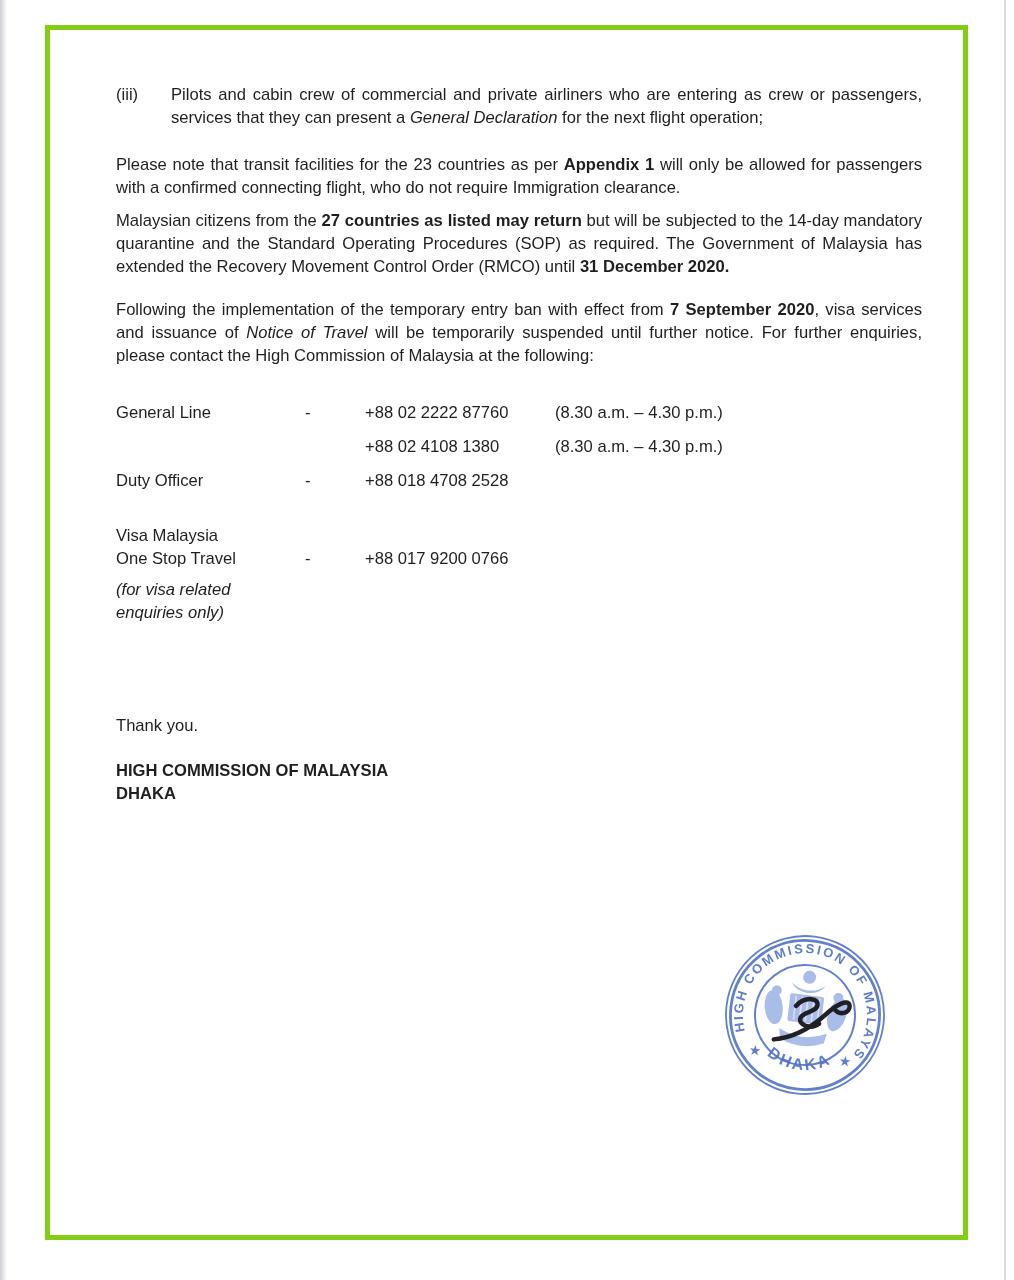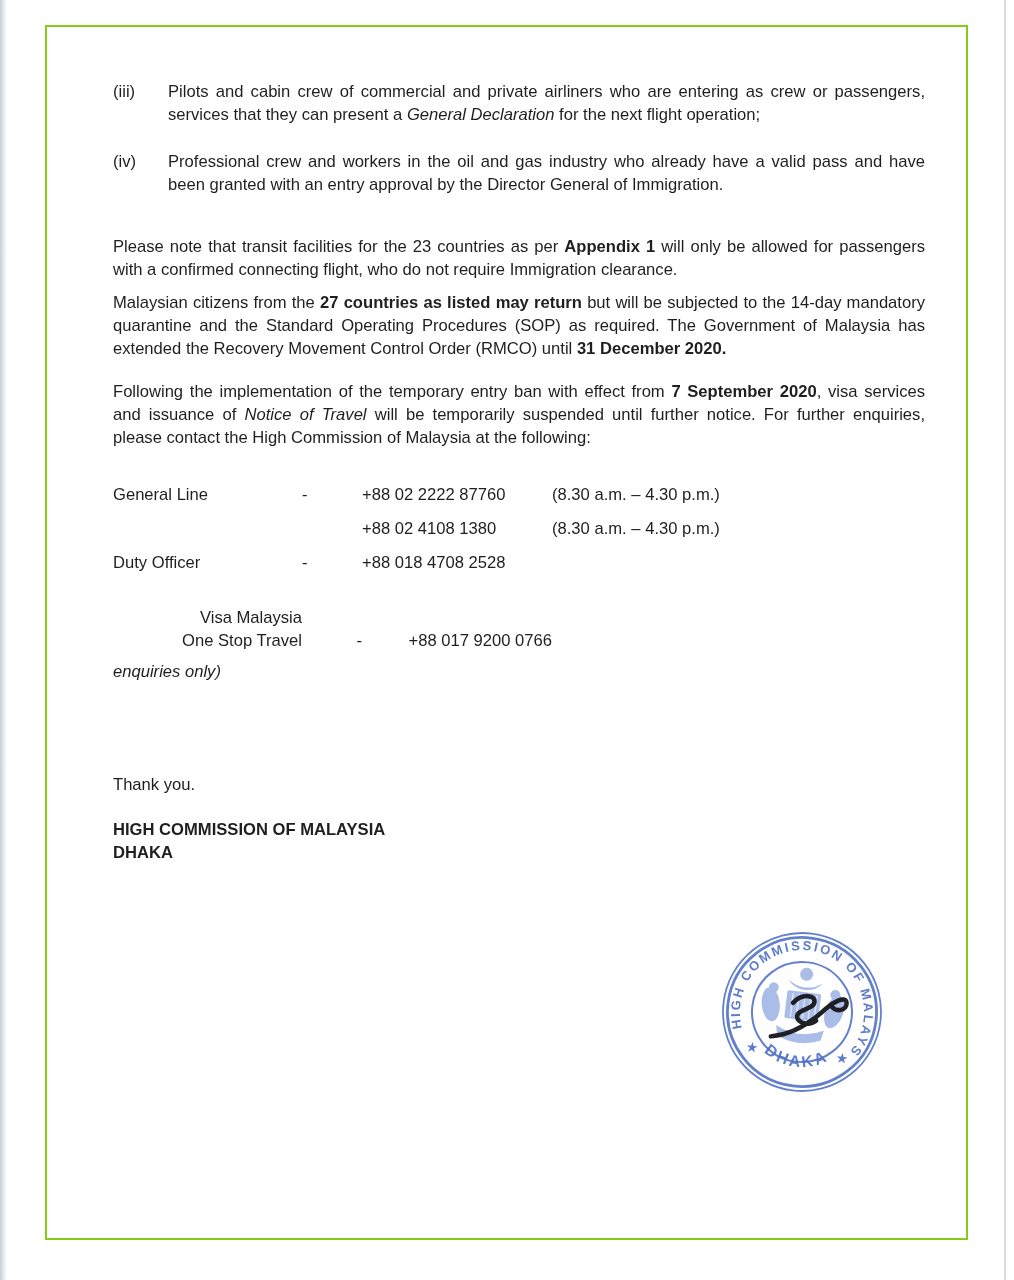--- a/index.html
+++ b/index.html
@@ -16,21 +16,21 @@
     background: linear-gradient(90deg, #c3c6ca, rgba(255,255,255,0));
     opacity: .85;
   }
   .edge-right {
     position: absolute; left: 1004px; top: 0; width: 2px; height: 100%;
     background: #d9dbde;
   }
   .page {
     position: absolute; left: 45px; top: 25px;
     width: 923px; height: 1215px;
-    border: 2px solid #84cc16;
+    border: 5px solid #84cc16;
     background: #ffffff;
   }
   .content {
     padding: 53px 41px 0 66px;
     font-size: 16.6px;
     line-height: 23px;
   }
   .list-item {
     display: grid;
     grid-template-columns: 55px 1fr;
@@ -46,21 +46,20 @@
   i { font-style: italic; }
   .contact-row {
     display: grid;
     grid-template-columns: 189px 60px 190px 1fr;
     margin-bottom: 11px;
   }
   .contact-row.visa {
     margin-top: 32px;
     margin-bottom: 8px;
     align-items: end;
-    text-align: right;
   }
   .visa-note { margin-top: 4px; font-style: italic; }
   .thanks { margin-top: 90px; }
   .closing { margin-top: 22px; font-weight: bold; }
   .stamp {
     position: absolute;
     left: 645px; top: 875px;
     width: 220px; height: 220px;
     transform: rotate(7deg);
   }
@@ -77,24 +76,20 @@
 <div class="edge-right"></div>
 
 <div class="page">
   <div class="content">
 
     <div class="list-item li-3">
       <div class="marker">(iii)</div>
       <div class="body"><span>Pilots and cabin crew of commercial and private airliners who are entering as crew or passengers, services that they can present a </span><i>General Declaration</i><span> for the next flight operation;</span></div>
     </div>
 
-    <div class="list-item li-4">
-      <div class="marker">(iv)</div>
-      <div class="body"><span>Professional crew and workers in the oil and gas industry who already have a valid pass and have been granted with an entry approval by the Director General of Immigration.</span></div>
-    </div>
 
     <p class="para p-transit"><span>Please note that transit facilities for the 23 countries as per </span><b>Appendix 1</b><span> will only be allowed for passengers with a confirmed connecting flight, who do not require Immigration clearance.</span></p>
 
     <p class="para p-citizens"><span>Malaysian citizens from the </span><b>27 countries as listed may return</b><span> but will be subjected to the 14-day mandatory quarantine and the Standard Operating Procedures (SOP) as required. The Government of Malaysia has extended the Recovery Movement Control Order (RMCO) until </span><b>31 December 2020.</b></p>
 
     <p class="para p-ban"><span>Following the implementation of the temporary entry ban with effect from </span><b>7 September 2020</b><span>, visa services and issuance of </span><i>Notice of Travel</i><span> will be temporarily suspended until further notice. For further enquiries, please contact the High Commission of Malaysia at the following:</span></p>
 
     <div class="contact-row">
       <div>General Line</div>
       <div>-</div>
@@ -120,20 +115,21 @@
       <div>
         <div>Visa Malaysia</div>
         <div>One Stop Travel</div>
       </div>
       <div>-</div>
       <div>+88 017 9200 0766</div>
       <div></div>
     </div>
 
     <div class="visa-note">
+      <div>(for visa related</div>
       <div>enquiries only)</div>
     </div>
 
     <div class="thanks">Thank you.</div>
 
     <div class="closing">
       <div>HIGH COMMISSION OF MALAYSIA</div>
       <div>DHAKA</div>
     </div>
 

